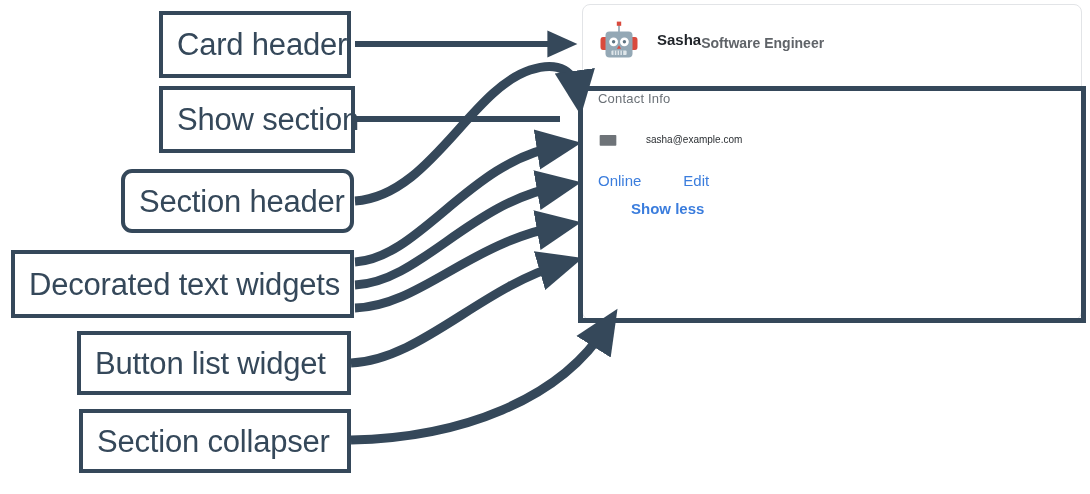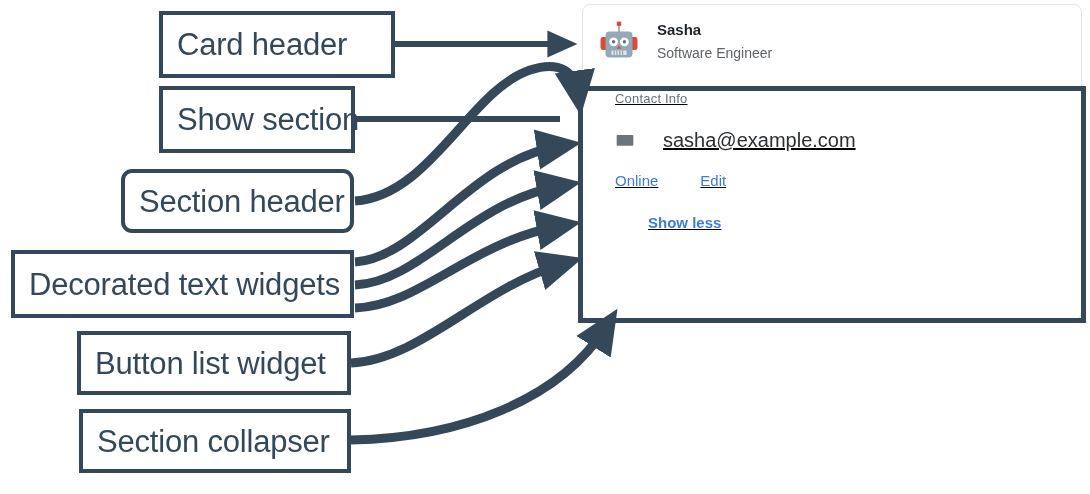--- a/index.html
+++ b/index.html
@@ -28,21 +28,21 @@
   }
   .annot span {
     font-size: 31px;
     line-height: 1;
     color: #35485a;
     white-space: nowrap;
     padding-left: 14px;
     letter-spacing: -0.2px;
   }
 
-  #annot-card-header   { left: 159px; top: 11px;  width: 236px; height: 67px; }
+  #annot-card-header   { left: 159px; top: 11px;  width: 192px; height: 67px; }
   #annot-card-section  { left: 159px; top: 86px;  width: 196px; height: 67px; }
   #annot-section-header{ left: 121px; top: 169px; width: 233px; height: 64px; border-radius: 11px; }
   #annot-decorated     { left: 11px;  top: 250px; width: 343px; height: 68px; }
   #annot-button-list   { left: 77px;  top: 331px; width: 274px; height: 64px; }
   #annot-section-coll  { left: 79px;  top: 409px; width: 272px; height: 64px; align-items: center; }
 
   
   #arrows {
     position: absolute;
     left: 0; top: 0;
@@ -71,79 +71,79 @@
     padding: 12px 0 10px 14px;
     height: 72px;
     box-sizing: border-box;
   }
   #avatar {
     width: 44px; height: 44px;
     flex: 0 0 44px;
     margin-right: 16px;
     display: block;
   }
-  .hdr-text { display: flex; flex-direction: column; justify-content: center; }
+  .hdr-text { display: flex; flex-direction: row; justify-content: center; }
   #card-title {
     font-size: 15px;
     font-weight: bold;
     color: #1f2328;
     line-height: 1.35;
   }
   #card-subtitle {
     font-size: 14px;
     color: #5f6368;
     line-height: 1.45;
     margin-top: 3px;
+    font-weight: bold;
   }
 
   #card-section {
-    padding: 14px 0 8px 32px;
-    text-decoration: underline;
+    padding: 14px 0 8px 15px;
   }
   #section-header {
     font-size: 13px;
     color: #6b7177;
     letter-spacing: 0.2px;
     margin-bottom: 14px;
   }
   .dtext {
     display: flex;
     align-items: center;
     height: 40px;
   }
   .dtext .ic {
     width: 20px; height: 20px;
     flex: 0 0 20px;
     margin-right: 28px;
     fill: #6e7378;
     display: block;
   }
   .dtext .val {
-    font-size: 20px;
+    font-size: 10px;
     color: #2b2f33;
     line-height: 1;
   }
   .dtext .val.online { color: #7bdc8b; }
 
   #button-list {
     display: flex;
     align-items: center;
     margin-top: 6px;
     height: 28px;
   }
   #button-list .btn {
     font-size: 15px;
     color: #3b7ddd;
     font-weight: normal;
     cursor: pointer;
   }
   #btn-share { margin-right: 42px; }
 
   #section-collapser {
-    margin-top: 20px;
+    margin-top: 6px;
     padding-left: 33px;
     height: 26px;
   }
   #section-collapser .btn {
     font-size: 15px;
     font-weight: bold;
     color: #3b7ddd;
     cursor: pointer;
   }
 

